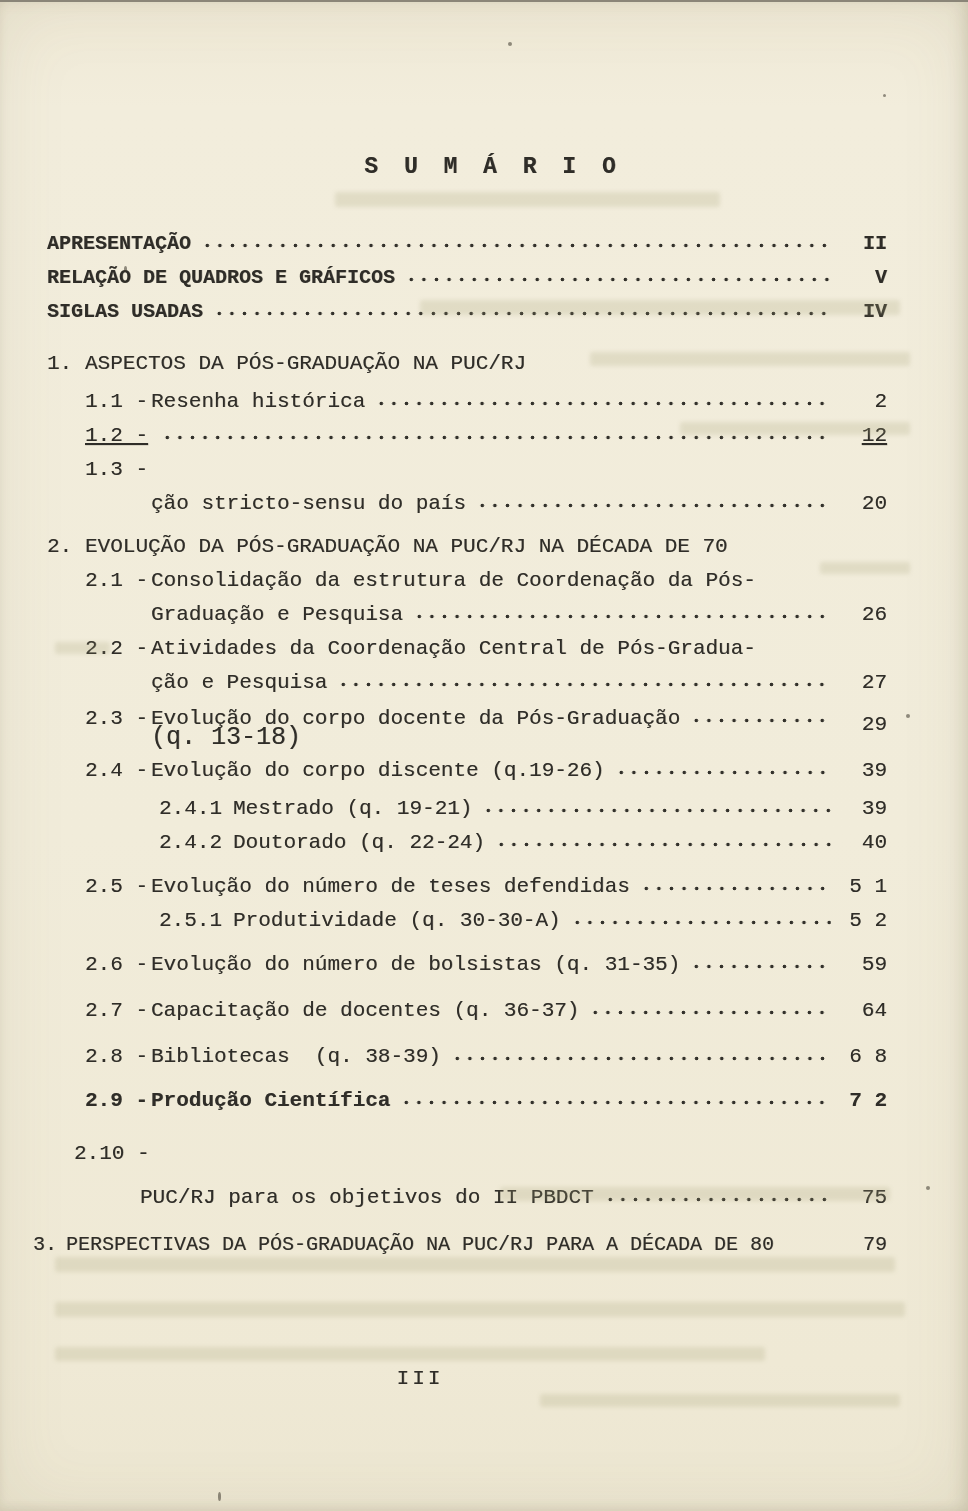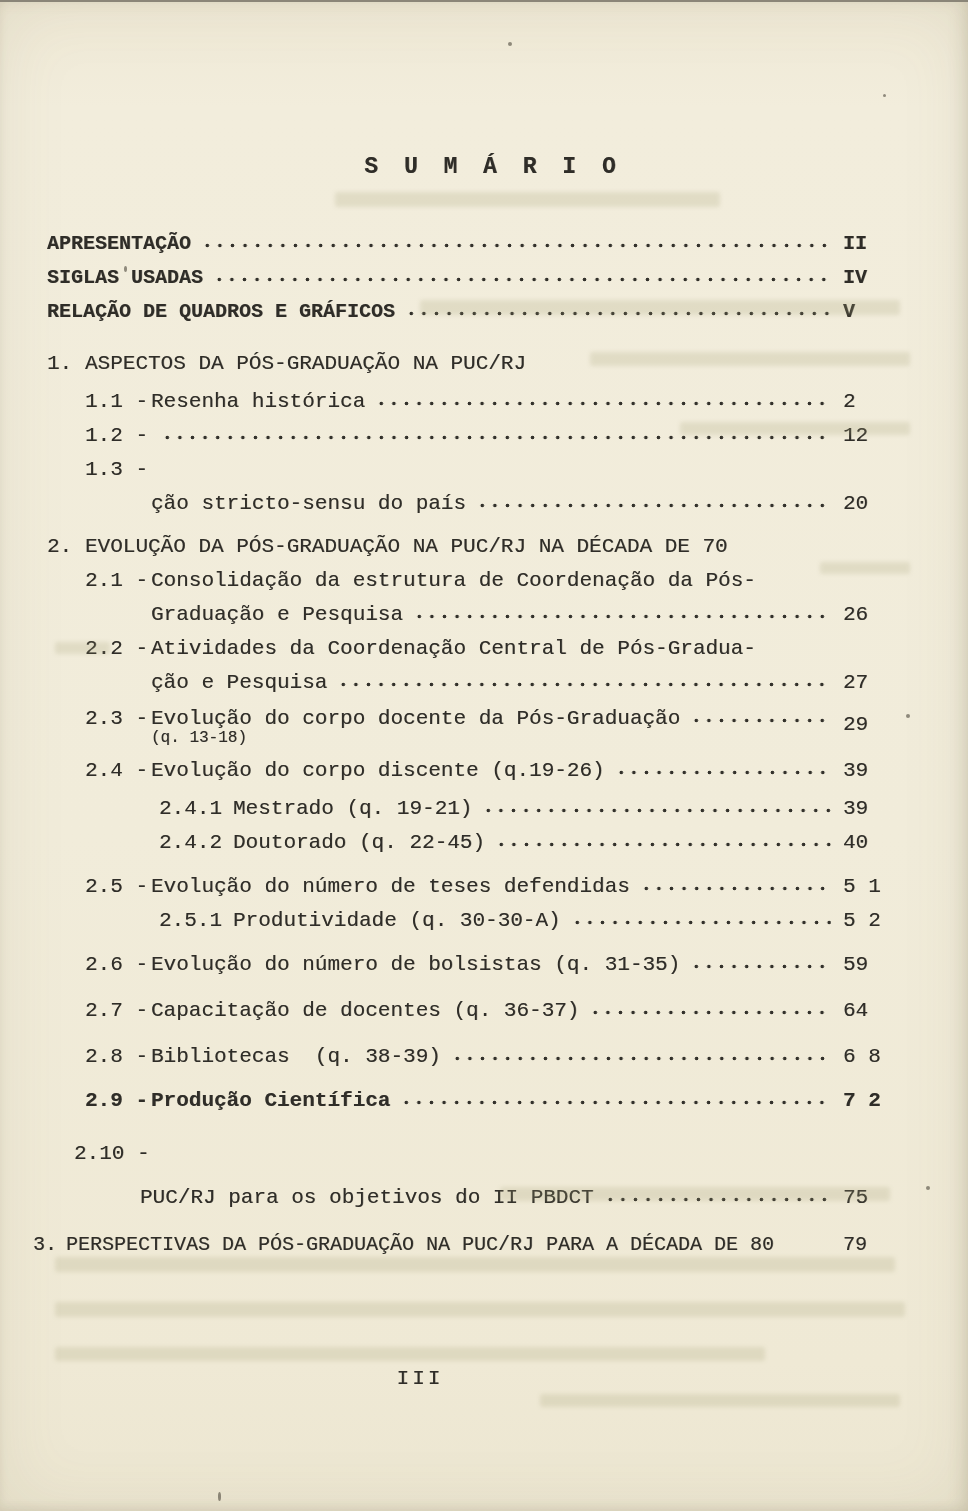--- a/index.html
+++ b/index.html
@@ -30,30 +30,30 @@
   .txt,.num,.lbl{white-space:pre;text-shadow:0.4px 0.3px 0 rgba(45,42,36,0.45);}
   .leader{
     flex:1 1 auto;min-width:24px;height:7px;
     align-self:baseline;
     margin:0 12px 0 10px;
     background-image:radial-gradient(circle,#33312b 1.6px,rgba(51,49,43,0) 2.1px);
     background-size:12.6px 7px;
     background-repeat:repeat-x;
     background-position:left center;
   }
-  .pageno{flex:none;width:44px;text-align:left;white-space:pre;text-shadow:0.4px 0.3px 0 rgba(45,42,36,0.45);}
+  .pageno{flex:none;width:44px;text-align:right;white-space:pre;text-shadow:0.4px 0.3px 0 rgba(45,42,36,0.45);}
   .spacer{flex:1 1 auto;}
   .section{margin-top:0;}
   .sec-head .num{flex:none;width:38px;}
   .item{margin-left:38px;}
   .item .num{flex:none;width:66px;}
   .item.sub{margin-left:112px;}
   .item.sub .num{width:74px;}
   .item .cont{padding-left:66px;}
-  .note-line{line-height:20px;font-size:16px;margin-top:-8px;}
+  .note-line{line-height:20px;font-size:25px;margin-top:-8px;}
   .sec3 .sec-head{font-size:20px;}
   .sec3 .sec-head .num{width:33px;margin-left:-14px;}
   .folio{
     margin-top:100px;text-align:center;position:relative;left:-47px;
     font-size:21px;line-height:34px;letter-spacing:3px;
     text-shadow:0.4px 0.3px 0 rgba(45,42,36,0.5);
   }
   .ghost{
     position:absolute;background:#a6a278;opacity:0.22;filter:blur(2px);border-radius:3px;
   }
@@ -64,45 +64,45 @@
 
 <div class="page">
   <div class="title">S U M Á R I O</div>
   <div class="fm" id="front-matter">
       <div class="row">
         <span class="lbl">APRESENTAÇÃO</span>
         <span class="leader"></span>
         <span class="pageno">II</span>
       </div>
       <div class="row">
+        <span class="lbl">RELAÇÃO DE QUADROS E GRÁFICOS</span>
+        <span class="leader"></span>
+        <span class="pageno">V</span>
+      </div>
+      <div class="row">
         <span class="lbl">SIGLAS USADAS</span>
         <span class="leader"></span>
         <span class="pageno">IV</span>
-      </div>
-      <div class="row">
-        <span class="lbl">RELAÇÃO DE QUADROS E GRÁFICOS</span>
-        <span class="leader"></span>
-        <span class="pageno">V</span>
       </div>
     </div>
   <div id="toc-sections">
       <div class="section" style="margin-top: 18px;">
         <div class="line sec-head">
           <span class="num">1.</span>
           <span class="txt">ASPECTOS DA PÓS-GRADUAÇÃO NA PUC/RJ</span>
         </div>
         <div class="item" style="margin-top: 4px;">
           <div class="line">
             <span class="num">1.1 -</span>
             <span class="txt">Resenha histórica</span>
             <span class="leader"></span>
             <span class="pageno">2</span>
           </div>
         </div>
-        <div class="item" style="margin-top: 0px;">
+        <div class="item" style="margin-top: 0px; text-decoration: underline;">
           <div class="line">
             <span class="num">1.2 -</span>
             <span class="leader"></span>
             <span class="pageno">12</span>
           </div>
         </div>
         <div class="item" style="margin-top: 0px;">
           <div class="line">
             <span class="num">1.3 -</span>
           </div>
@@ -163,21 +163,21 @@
           <div class="line">
             <span class="num">2.4.1</span>
             <span class="txt">Mestrado (q. 19-21)</span>
             <span class="leader"></span>
             <span class="pageno">39</span>
           </div>
         </div>
         <div class="item sub" style="margin-top: 0px;">
           <div class="line">
             <span class="num">2.4.2</span>
-            <span class="txt">Doutorado (q. 22-45)</span>
+            <span class="txt">Doutorado (q. 22-24)</span>
             <span class="leader"></span>
             <span class="pageno">40</span>
           </div>
         </div>
         <div class="item" style="margin-top: 10px;">
           <div class="line">
             <span class="num">2.5 -</span>
             <span class="txt">Evolução do número de teses defendidas</span>
             <span class="leader"></span>
             <span class="pageno">5 1</span>

